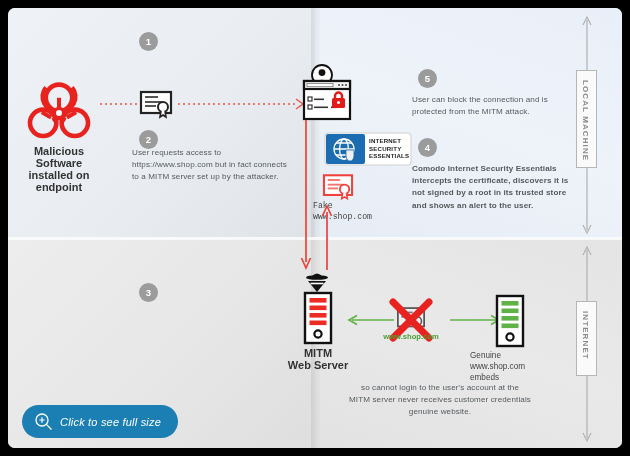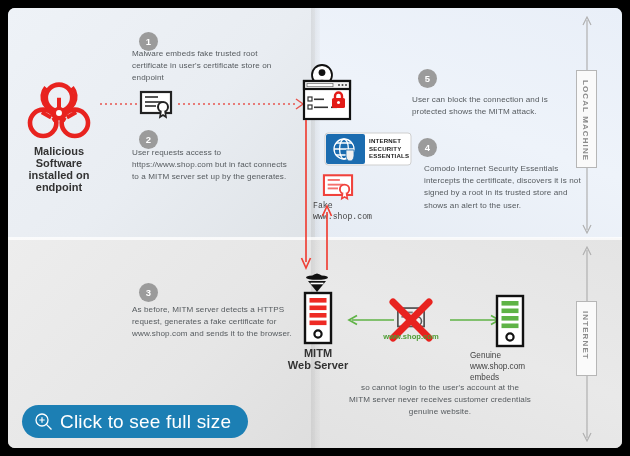--- a/index.html
+++ b/index.html
@@ -44,21 +44,21 @@
   .zonebox{position:absolute;border:1px solid #b6b6b6;background:#fafafa;
            box-sizing:border-box;}
   .zonetxt{position:absolute;color:#8a8a8a;font-size:8px;font-weight:bold;
            letter-spacing:1.1px;white-space:nowrap;
            transform-origin:0 0;transform:rotate(90deg);}
 
   
   #cta{position:absolute;left:14px;top:397px;height:33px;
        background:#1c7fb4;border-radius:17px;padding:0 17px 0 12px;
        display:flex;align-items:center;gap:7px;cursor:pointer;}
-  #cta span{color:#fff;font-size:19px;letter-spacing:.2px;}
+  #cta span{color:#fff;font-size:11px;letter-spacing:.2px;font-style:italic;}
 </style>
 </head>
 <body>
 
 <div id="frame">
 
   <div class="quad" id="q-tl"></div>
   <div class="quad" id="q-tr"></div>
   <div class="quad" id="q-bl"></div>
   <div class="quad" id="q-br"></div>
@@ -98,33 +98,31 @@
       <rect x="1" y="1" width="30" height="21" fill="#fff" stroke="#222" stroke-width="2.2"></rect>
       <rect x="5" y="5" width="13" height="2" fill="#555"></rect>
       <rect x="5" y="10" width="17" height="2" fill="#555"></rect>
       <rect x="5" y="14" width="11" height="2" fill="#555"></rect>
       <circle cx="23" cy="16" r="5" fill="#fff" stroke="#222" stroke-width="2"></circle>
       <path d="M21 20 L20 26 L23 24 L26 26 L25 20" fill="#fff" stroke="#222" stroke-width="1.6"></path>
     </svg>
   </div>
 
   <div class="badge" style="left:131px;top:24px;">1</div>
-  <div class="txt" style="left:124px;top:40px;width:160px;">Malware embeds fake trusted root certificate in user's certificate store on endpoint</div>
 
   <div class="badge" style="left:131px;top:122px;">2</div>
-  <div class="txt" style="left:124px;top:139px;width:162px;">User requests access to https://www.shop.com but in fact connects to a MITM server set up by the generates.</div>
+  <div class="txt" style="left:124px;top:139px;width:162px;">User requests access to https://www.shop.com but in fact connects to a MITM server set up by the attacker.</div>
 
   <div class="badge" style="left:131px;top:275px;">3</div>
-  <div class="txt" style="left:124px;top:296px;width:164px;">As before, MITM server detects a HTTPS request, generates a fake certificate for www.shop.com and sends it to the browser.</div>
 
   <div class="badge" style="left:410px;top:61px;">5</div>
-  <div class="txt" style="left:404px;top:86px;width:156px;">User can block the connection and is protected shows the MITM attack.</div>
+  <div class="txt" style="left:404px;top:86px;width:156px;">User can block the connection and is protected from the MITM attack.</div>
 
   <div class="badge" style="left:410px;top:130px;">4</div>
-  <div class="txt" style="left:416px;top:155px;width:160px;">Comodo Internet Security Essentials intercepts the certificate, discovers it is not signed by a root in its trusted store and shows an alert to the user.</div>
+  <div class="txt" style="left:404px;top:155px;width:160px;font-weight:bold;">Comodo Internet Security Essentials intercepts the certificate, discovers it is not signed by a root in its trusted store and shows an alert to the user.</div>
 
   <div class="ico" style="left:303px;top:56px;">
     <svg width="22" height="22" viewBox="0 0 22 22">
       <circle cx="11" cy="11" r="10" fill="#fff" stroke="#111" stroke-width="1.8"></circle>
       <circle cx="11" cy="8.6" r="3.4" fill="#111"></circle>
       <path d="M4.6 19 A7.2 6 0 0 1 17.4 19 Z" fill="#111"></path>
     </svg>
   </div>
   <div class="ico" style="left:295px;top:72px;">
     <svg width="48" height="40" viewBox="0 0 48 40">

